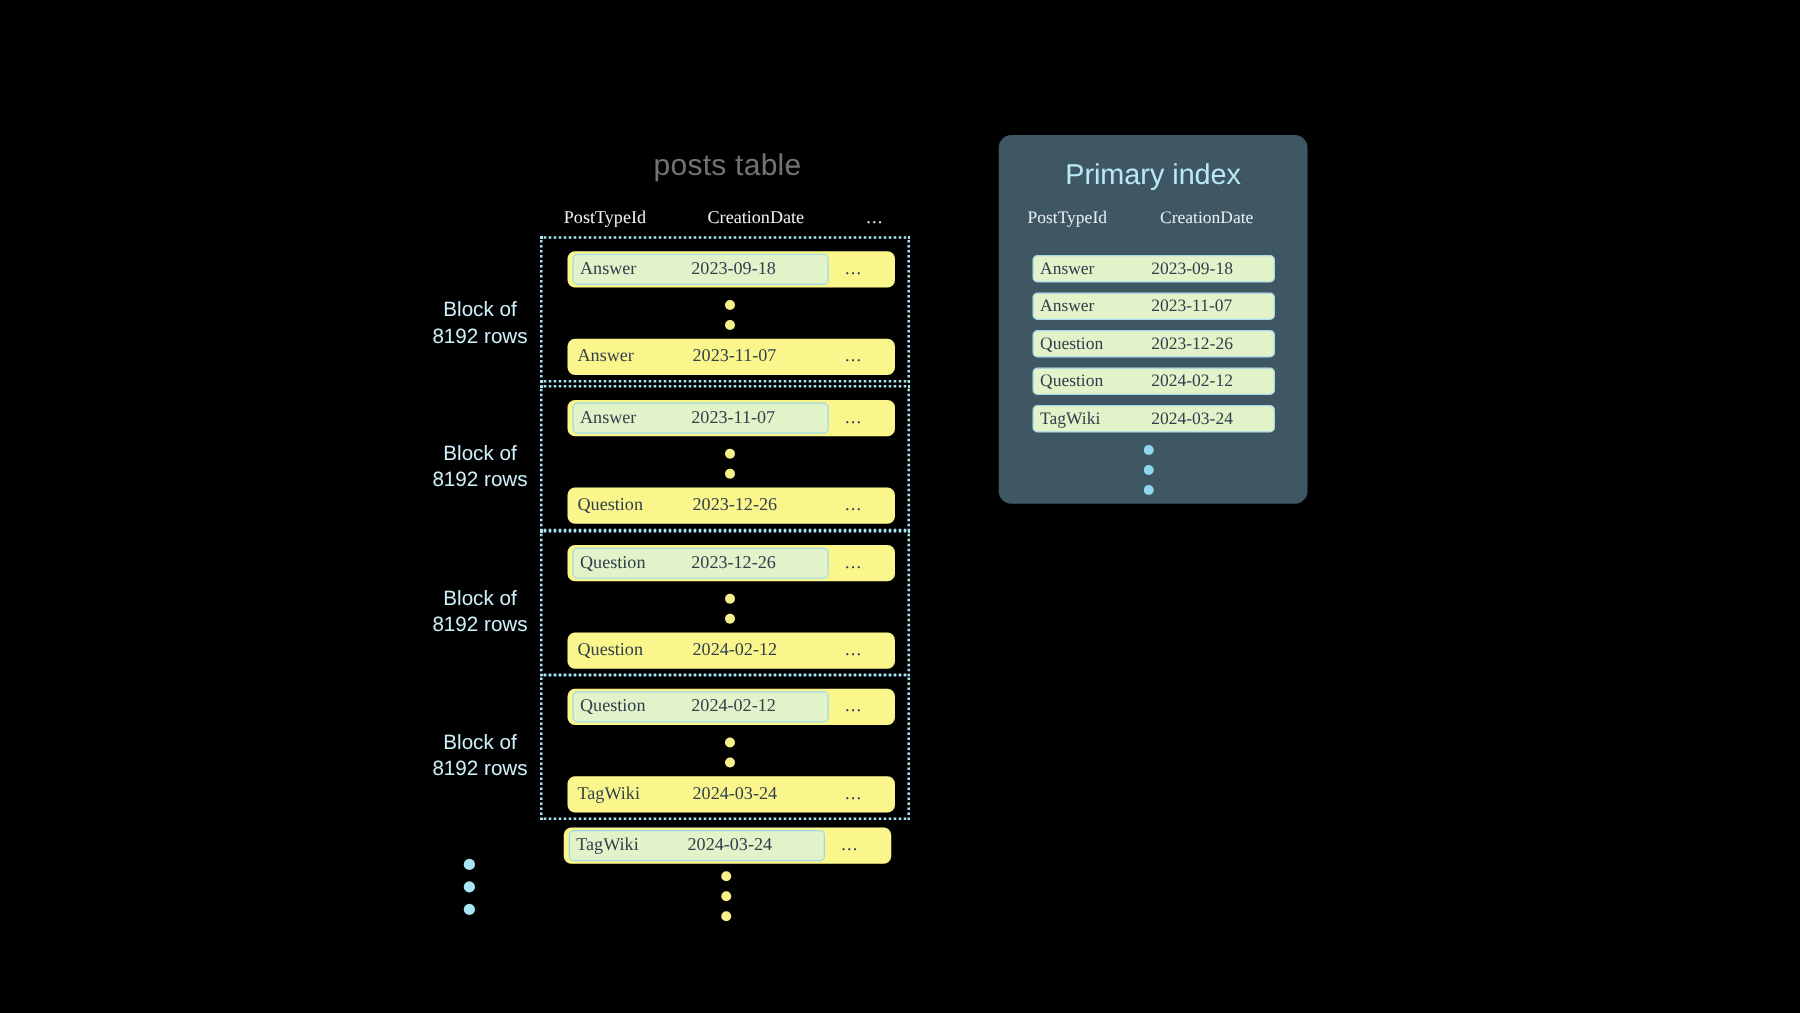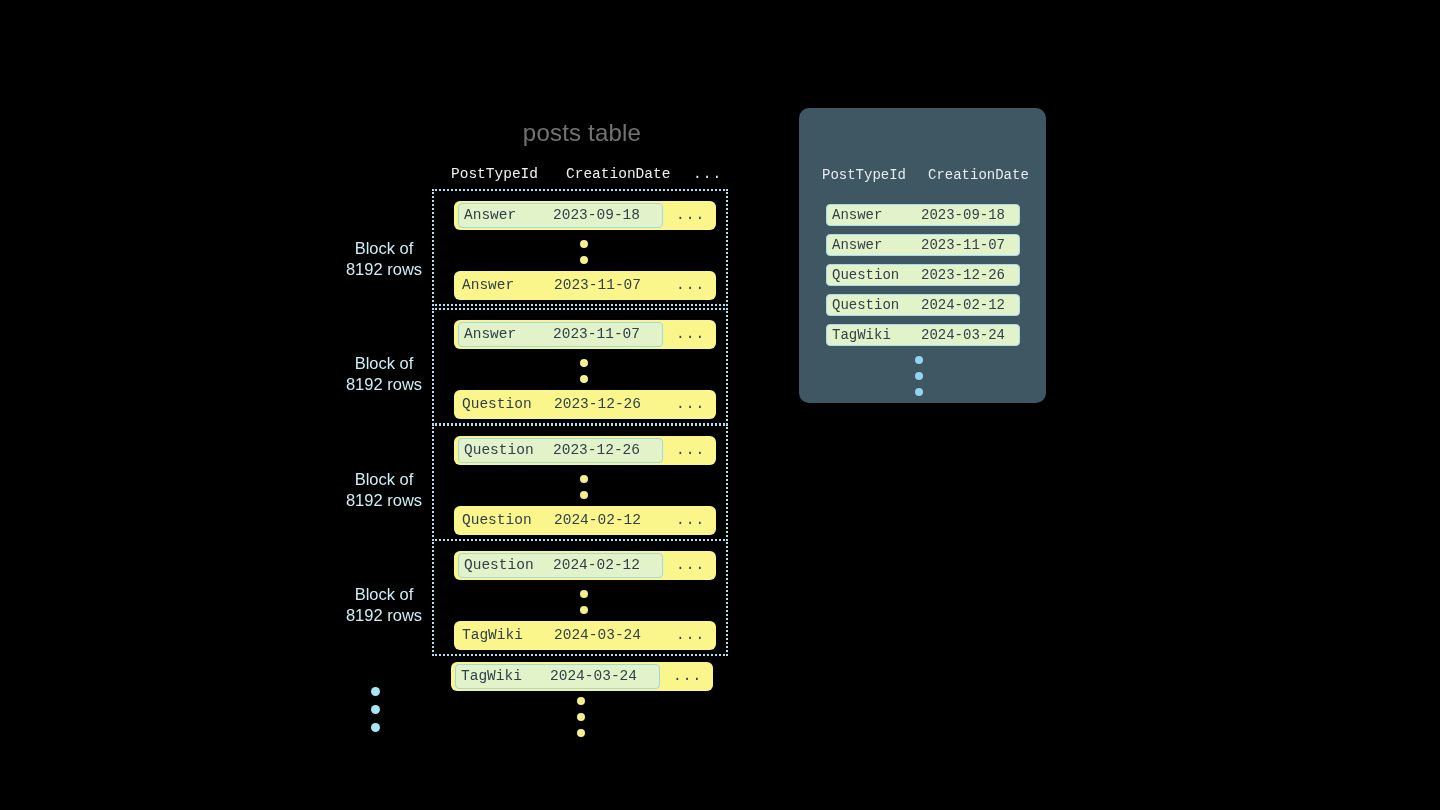--- a/index.html
+++ b/index.html
@@ -9,21 +9,21 @@
     background: #000000;
   }
   body {
     width: 1440px;
     height: 810px;
     position: relative;
     overflow: hidden;
     font-family: "Liberation Sans", sans-serif;
     -webkit-font-smoothing: antialiased;
   }
-  .mono { font-family: Liberation Mono, monospace; }
+  .mono { font-family: Liberation Serif, serif; }
 
   
   #posts-table-group {
     position: absolute;
     left: 431px;
     top: 118px;
     width: 302px;
   }
 
   #posts-table-title {
@@ -377,20 +377,21 @@
   <i></i>
 </div>
 <div id="bottom-left-vdots">
   <i></i>
   <i></i>
   <i></i>
 </div>
 
 <div id="primary-index-panel">
 
+  <div id="primary-index-title">Primary index</div>
 
   <div id="primary-index-header" class="mono">
     <span class="h-type">PostTypeId</span>
     <span class="h-date">CreationDate</span>
   </div>
 
   <div class="index-row" style="top:96px;">
     <span class="c-type mono">Answer</span>
     <span class="c-date mono">2023-09-18</span>
   </div>

